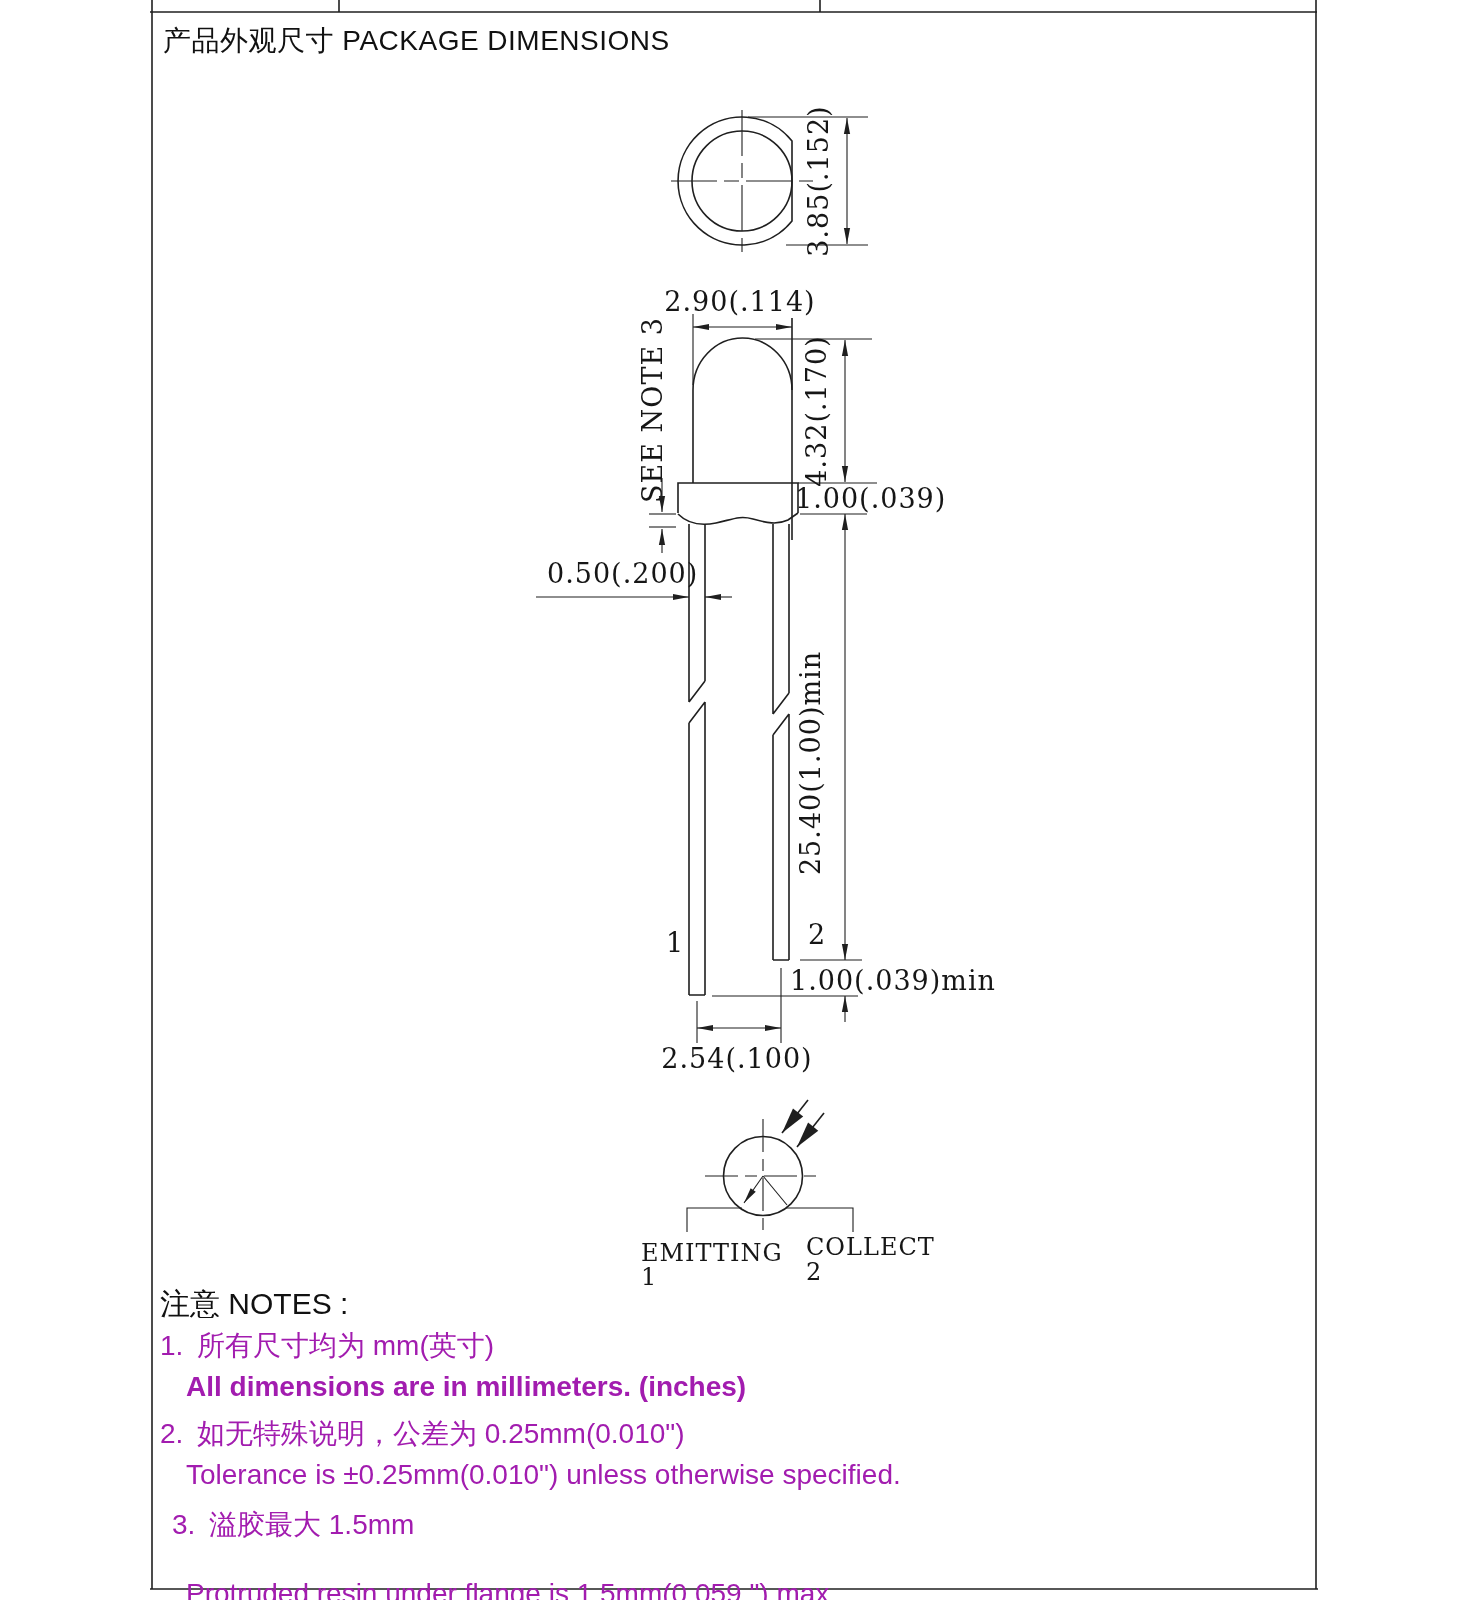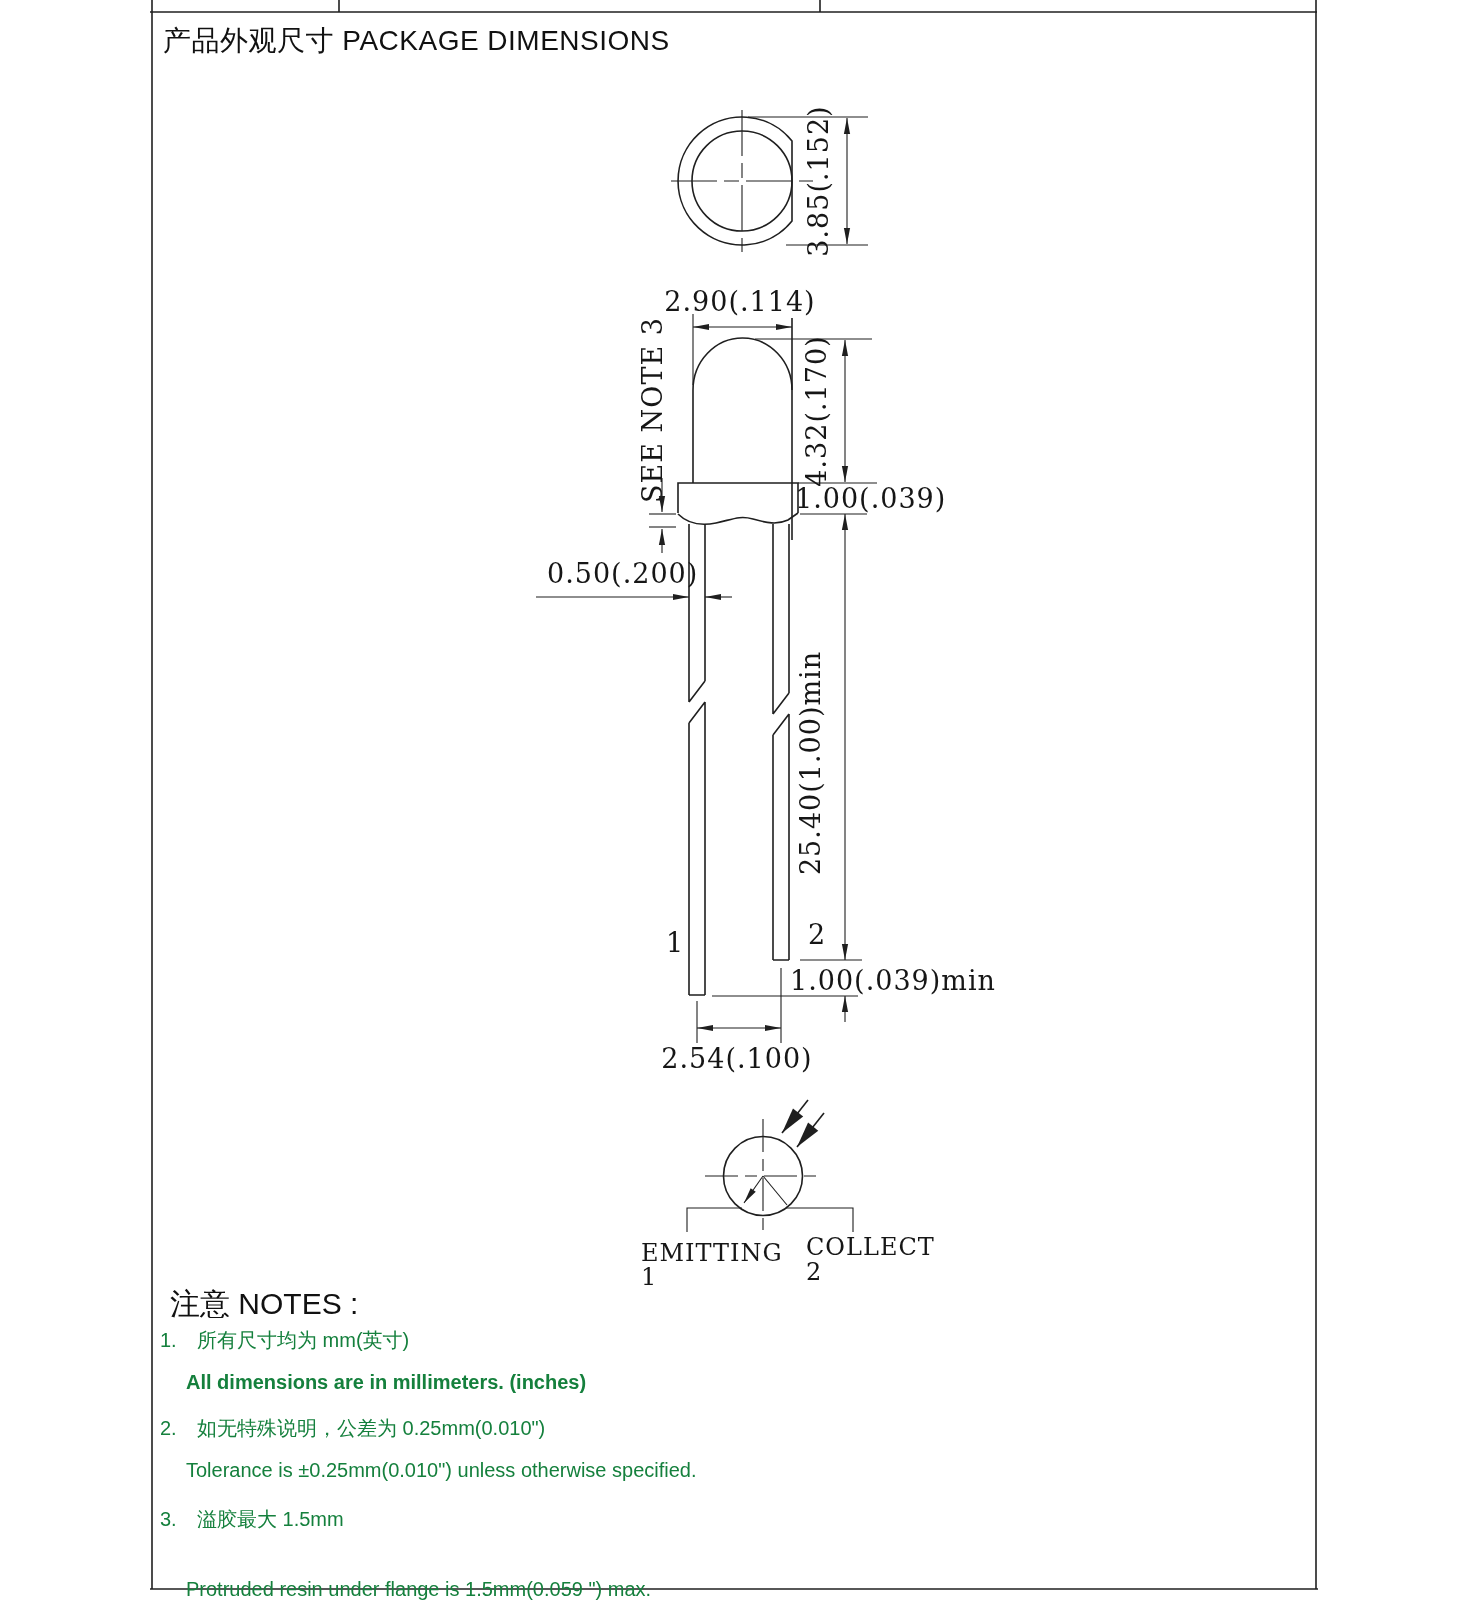--- a/index.html
+++ b/index.html
@@ -4,23 +4,23 @@
 <style>
   html,body{margin:0;padding:0;background:#ffffff;}
   body{width:1484px;height:1600px;position:relative;font-family:"Liberation Sans",sans-serif;color:#111;}
   .page-title{position:absolute;left:163px;top:22px;font-size:28px;letter-spacing:.5px;white-space:nowrap;}
   svg.drawing{position:absolute;left:0;top:0;}
   svg .ln{stroke:#1f1f1f;stroke-width:1.6;fill:none;}
   svg .dim{stroke:#1f1f1f;stroke-width:1.1;fill:none;}
   svg .cl{stroke:#1f1f1f;stroke-width:1.1;fill:none;}
   svg text{fill:#161616;font-family:"DejaVu Serif","Liberation Serif",serif;font-size:27px;letter-spacing:1px;}
   svg text.sm{font-size:24px;}
-  .note-line{position:absolute;white-space:nowrap;font-size:20px;color:#15803d;}
+  .note-line{position:absolute;white-space:nowrap;font-size:28px;color:#a21caf;}
   .note-line .num{display:inline-block;width:37px;}
-  .notes-heading{position:absolute;left:160px;top:1284px;font-size:30px;white-space:nowrap;margin-left:10px;}
+  .notes-heading{position:absolute;left:160px;top:1284px;font-size:30px;white-space:nowrap;}
 </style>
 </head>
 <body>
 
 <div class="page-title">产品外观尺寸 PACKAGE DIMENSIONS</div>
 
 <svg class="drawing" width="1484" height="1600" viewBox="0 0 1484 1600">
   <defs>
     <marker id="arr" markerUnits="userSpaceOnUse" markerWidth="18" markerHeight="8" refX="16.5" refY="4" orient="auto-start-reverse">
       <path d="M0.5,0.9 L16.5,4 L0.5,7.1 Z" fill="#1f1f1f"></path>
@@ -131,16 +131,16 @@
 <div class="note-line" style="left:160px;top:1327px;">
   <span class="num">1.</span><span>所有尺寸均为 mm(英寸)</span>
 </div>
 <div class="note-line" style="left:186px;top:1371px;font-weight:bold;">All dimensions are in millimeters. (inches)</div>
 
 <div class="note-line" style="left:160px;top:1415px;">
   <span class="num">2.</span><span>如无特殊说明，公差为 0.25mm(0.010")</span>
 </div>
 <div class="note-line" style="left:186px;top:1459px;">Tolerance is ±0.25mm(0.010") unless otherwise specified.</div>
 
-<div class="note-line" style="left:160px;top:1506px;">
+<div class="note-line" style="left:172px;top:1506px;">
   <span class="num">3.</span><span>溢胶最大 1.5mm</span>
 </div>
 <div class="note-line" style="left:186px;top:1578px;">Protruded resin under flange is 1.5mm(0.059 ") max.</div>
 
 </body></html>

